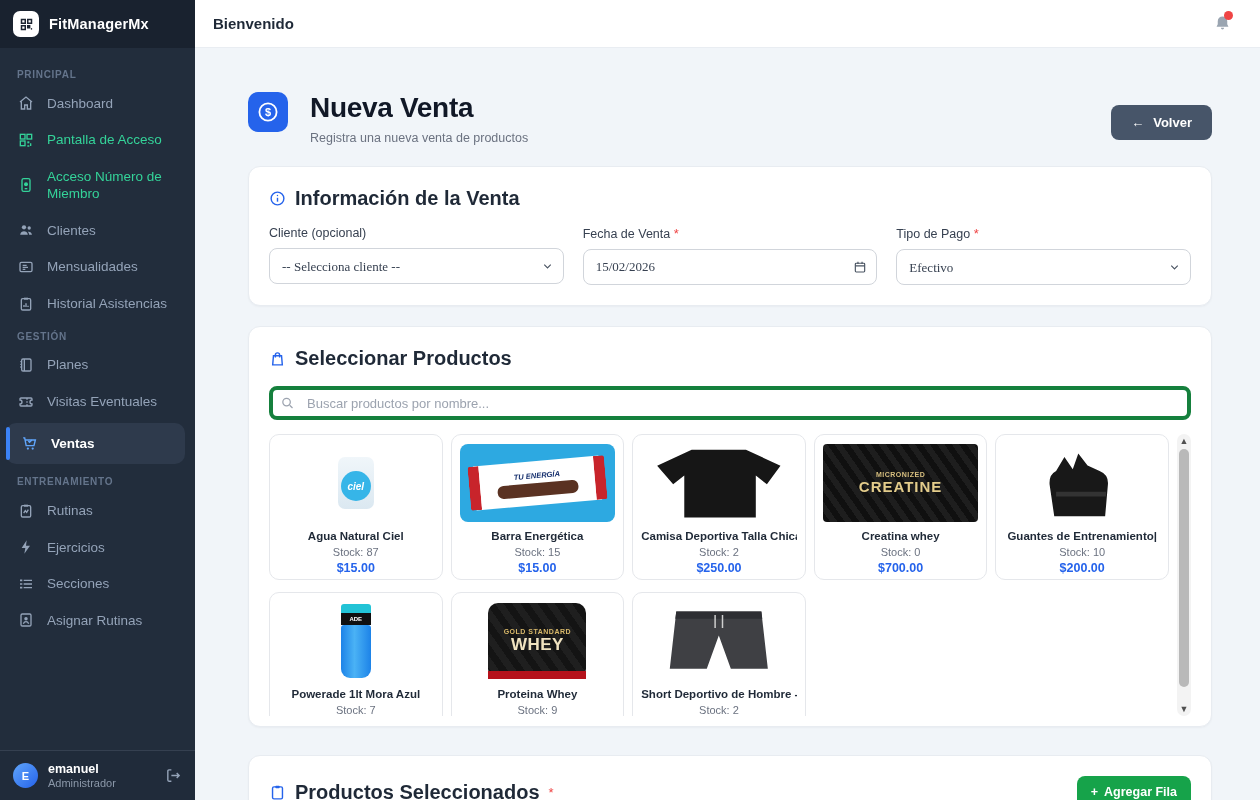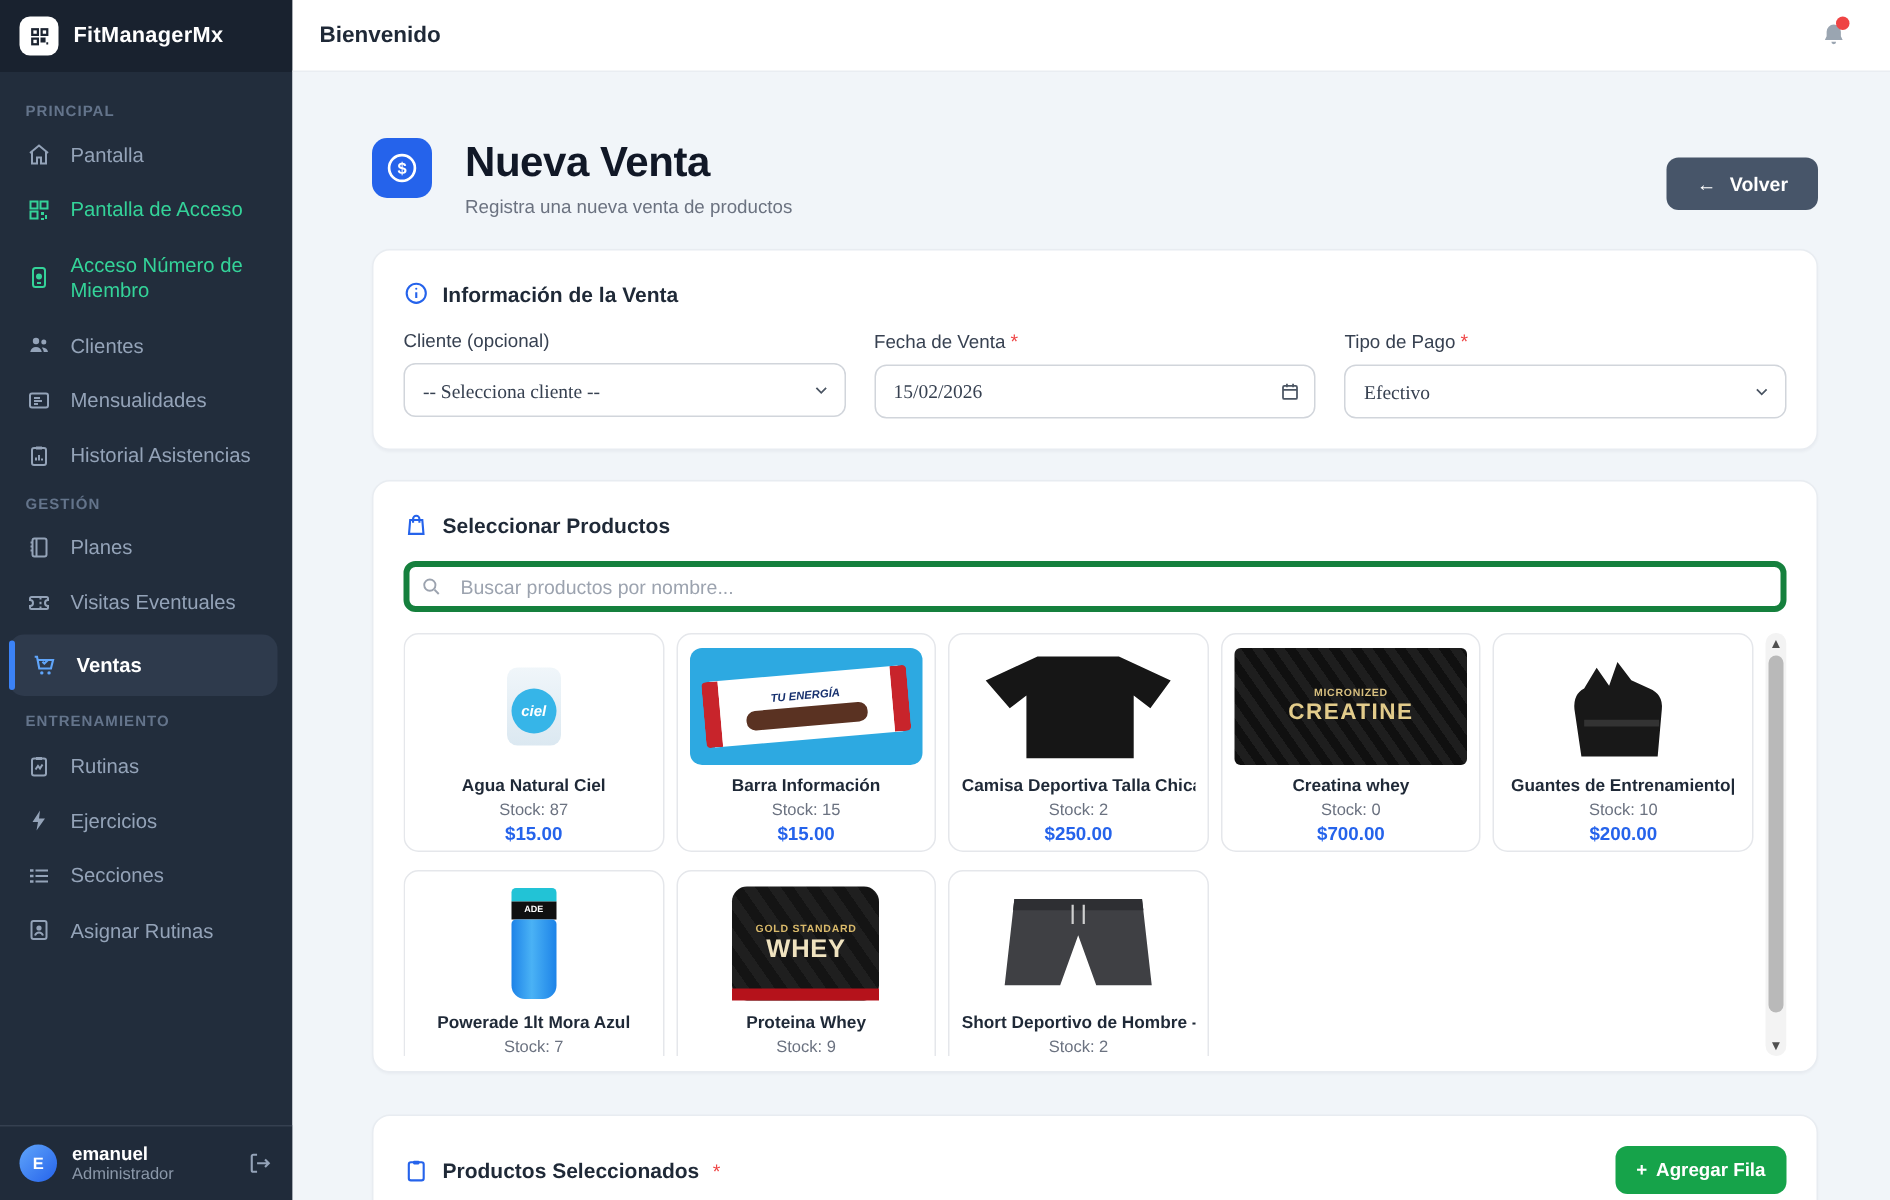--- a/index.html
+++ b/index.html
@@ -41,21 +41,21 @@
   .content { flex:1 1 auto; background:#f1f5f9; padding:44px 48px 0 53px; overflow:hidden; }
 
   .page-head { display:flex; align-items:flex-start; gap:22px; margin-bottom:21px; }
   .page-icon { width:40px; height:40px; flex:0 0 40px; border-radius:10px; background:#2563eb; color:#fff; display:flex; align-items:center; justify-content:center; }
   .page-title { margin:0; font-size:28px; font-weight:800; color:#111827; line-height:1.15; letter-spacing:-.3px; }
   .page-subtitle { margin:7px 0 0; font-size:12.5px; color:#6b7280; }
   .btn-back { margin-left:auto; align-self:flex-start; margin-top:13px; background:#475569; color:#fff; border:none; border-radius:8px; padding:10px 20px; font-size:13px; font-weight:700; font-family:inherit; display:flex; align-items:center; gap:9px; cursor:pointer; }
 
   .card { background:#fff; border:1px solid #e8ecf1; border-radius:12px; padding:20px; margin-bottom:20px; box-shadow:0 1px 2px rgba(16,24,40,.04); }
   .card-head { display:flex; align-items:center; gap:9px; margin-bottom:16px; }
-  .card-head h2 { margin:0; font-size:14px; font-weight:700; color:#1f2937; }
+  .card-head h2 { margin:0; font-size:20px; font-weight:700; color:#1f2937; }
   .head-icon { color:#2563eb; display:flex; }
   .req { color:#ef4444; font-size:13px; }
 
   .form-grid { display:grid; grid-template-columns:repeat(3,1fr); gap:19px; }
   .field label { display:block; font-size:12.5px; color:#374151; margin-bottom:8px; }
   .control { position:relative; }
   .select-input, .text-input { width:100%; height:36px; border:1px solid #d1d5db; border-radius:8px; background:#fff; padding:0 30px 0 12px; font-size:13px; color:#374151; font-family:Liberation Serif, serif; appearance:none; -webkit-appearance:none; outline:none; }
   .ctl-icon { position:absolute; right:10px; top:50%; transform:translateY(-50%); color:#4b5563; pointer-events:none; display:flex; }
 
   .search-wrap { position:relative; margin-bottom:14px; }
@@ -124,21 +124,21 @@
     <nav class="nav">
       <div class="nav-section-label">PRINCIPAL</div>
 
       <a class="nav-item">
         <span class="nav-icon">
             <svg width="16" height="16" viewBox="0 0 24 24" fill="none" stroke="currentColor" stroke-width="2">
               <path d="M3 10.5 12 3l9 7.5"></path>
               <path d="M5 9.5V21h5v-6h4v6h5V9.5"></path>
             </svg>
           </span>
-        <span class="nav-label">Pantalla</span>
+        <span class="nav-label">Dashboard</span>
       </a>
       <a class="nav-item green">
         <span class="nav-icon">
             <svg width="16" height="16" viewBox="0 0 24 24" fill="none" stroke="currentColor" stroke-width="2">
               <rect x="3.5" y="3.5" width="7" height="7"></rect>
               <rect x="13.5" y="3.5" width="7" height="7"></rect>
               <rect x="3.5" y="13.5" width="7" height="7"></rect>
               <path d="M14 14h3v3h-3z" fill="currentColor" stroke="none"></path>
               <path d="M19 17v4M14 21h3"></path>
             </svg>
@@ -394,21 +394,21 @@
               <div class="p-price">$15.00</div>
             </div>
 
             <div class="p-card">
               <div class="p-img img-1">
                 <div class="energy-bar">
                     <div class="energy-text">TU ENERGÍA</div>
                     <div class="energy-choc"></div>
                   </div>
               </div>
-              <div class="p-name">Barra Información</div>
+              <div class="p-name">Barra Energética</div>
               <div class="p-stock">Stock: 15</div>
               <div class="p-price">$15.00</div>
             </div>
 
             <div class="p-card">
               <div class="p-img">
                 <svg width="100%" height="74" viewBox="0 0 120 60" preserveAspectRatio="xMidYMid meet">
                     <path d="M10 16 38 3h44l28 13-11 15-9-7v34H32V24l-9 7z" fill="#161616"></path>
                   </svg>
               </div>

